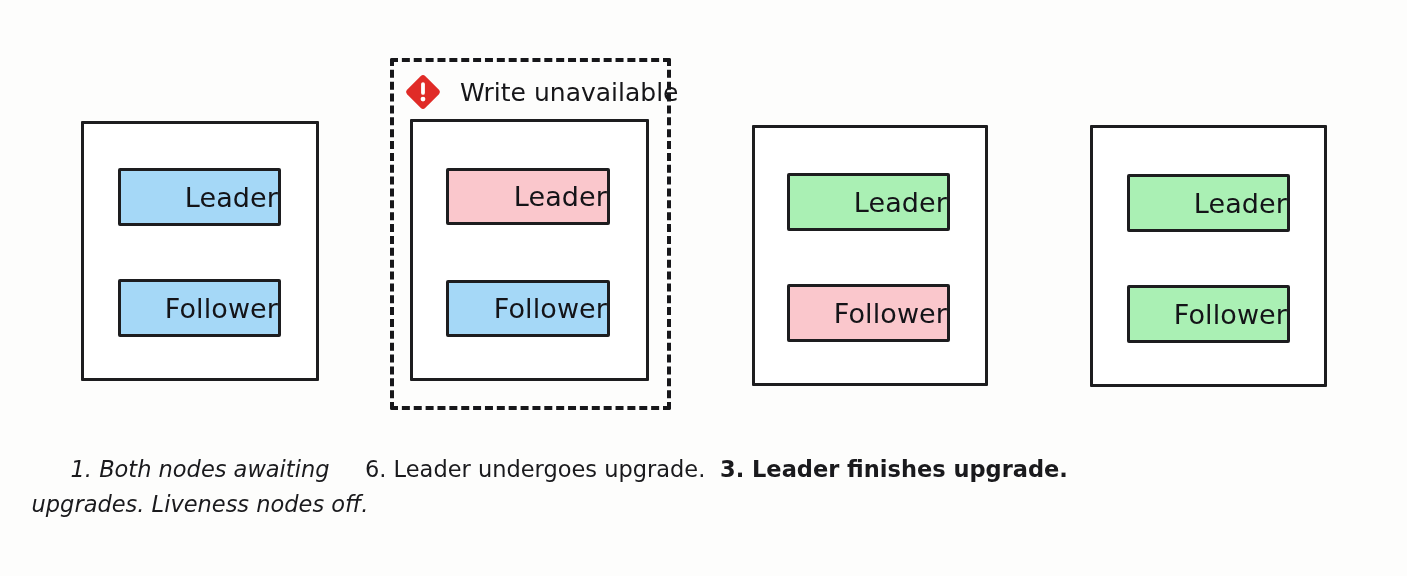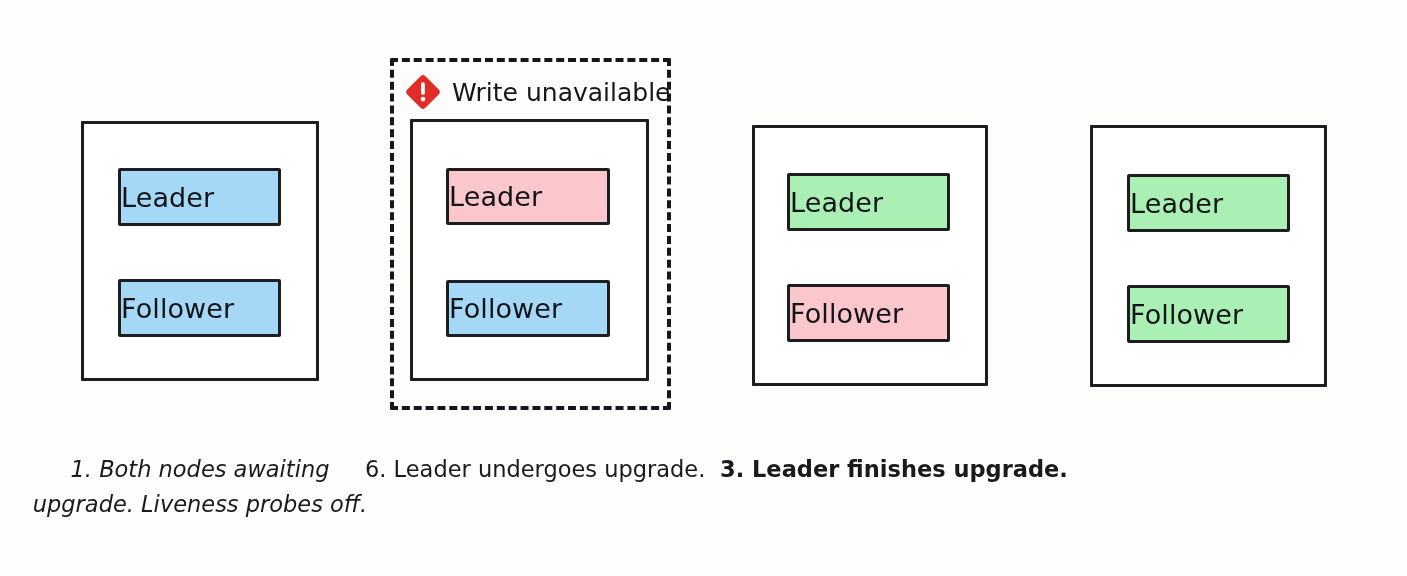--- a/index.html
+++ b/index.html
@@ -34,21 +34,21 @@
     border-radius: 1px;
   }
 
   .node {
     position: absolute;
     box-sizing: border-box;
     border: 3px solid #1d1d1f;
     border-radius: 2px;
     display: flex;
     align-items: center;
-    justify-content: flex-start;
+    justify-content: flex-end;
     font-size: 27px;
     line-height: 1;
     color: #141418;
     letter-spacing: 0.1px;
     font-family: "DejaVu Sans", sans-serif;
   }
 
   .node.blue  { background: #a5d8f7; }
   .node.pink  { background: #fac7cc; }
   .node.green { background: #aaf0b4; }
@@ -59,21 +59,21 @@
     box-sizing: border-box;
     border: 4px dashed #17171a;
     background: transparent;
     border-radius: 2px;
   }
 
   .alert-header {
     position: absolute;
     display: flex;
     align-items: center;
-    gap: 10px;
+    gap: 18px;
     white-space: nowrap;
   }
 
   .alert-icon {
     width: 38px;
     height: 38px;
     flex: 0 0 38px;
     position: relative;
   }
   .alert-icon svg { display: block; width: 38px; height: 38px; }
@@ -105,21 +105,21 @@
     <div class="node-frame" style="left:81px; top:121px; width:238px; height:260px;"></div>
     <div class="node blue" style="left:118px; top:168px; width:163px; height:58px;">
       <span>Leader</span>
     </div>
     <div class="node blue" style="left:118px; top:279px; width:163px; height:58px;">
       <span>Follower</span>
     </div>
   </div>
   <div class="caption" style="left:20px; top:452px; width:360px;font-style:italic;">
     <span class="ln">1. Both nodes awaiting</span>
-    <span class="ln">upgrade. Liveness probes off.</span>
+    <span class="ln">upgrades. Liveness nodes off.</span>
   </div>
 
   <div class="panel">
     <div class="alert-wrap" style="left:390px; top:58px; width:281px; height:352px;"></div>
 
     <div class="alert-header" style="left:404px; top:73px;">
       <span class="alert-icon">
         <svg viewBox="0 0 38 38" xmlns="http://www.w3.org/2000/svg">
           <rect x="6.2" y="6.2" width="25.6" height="25.6" rx="3.4" ry="3.4" transform="rotate(45 19 19)" fill="#e02b27"></rect>
           <rect x="17.1" y="9.2" width="3.8" height="12.6" rx="1.9" fill="#ffffff"></rect>

